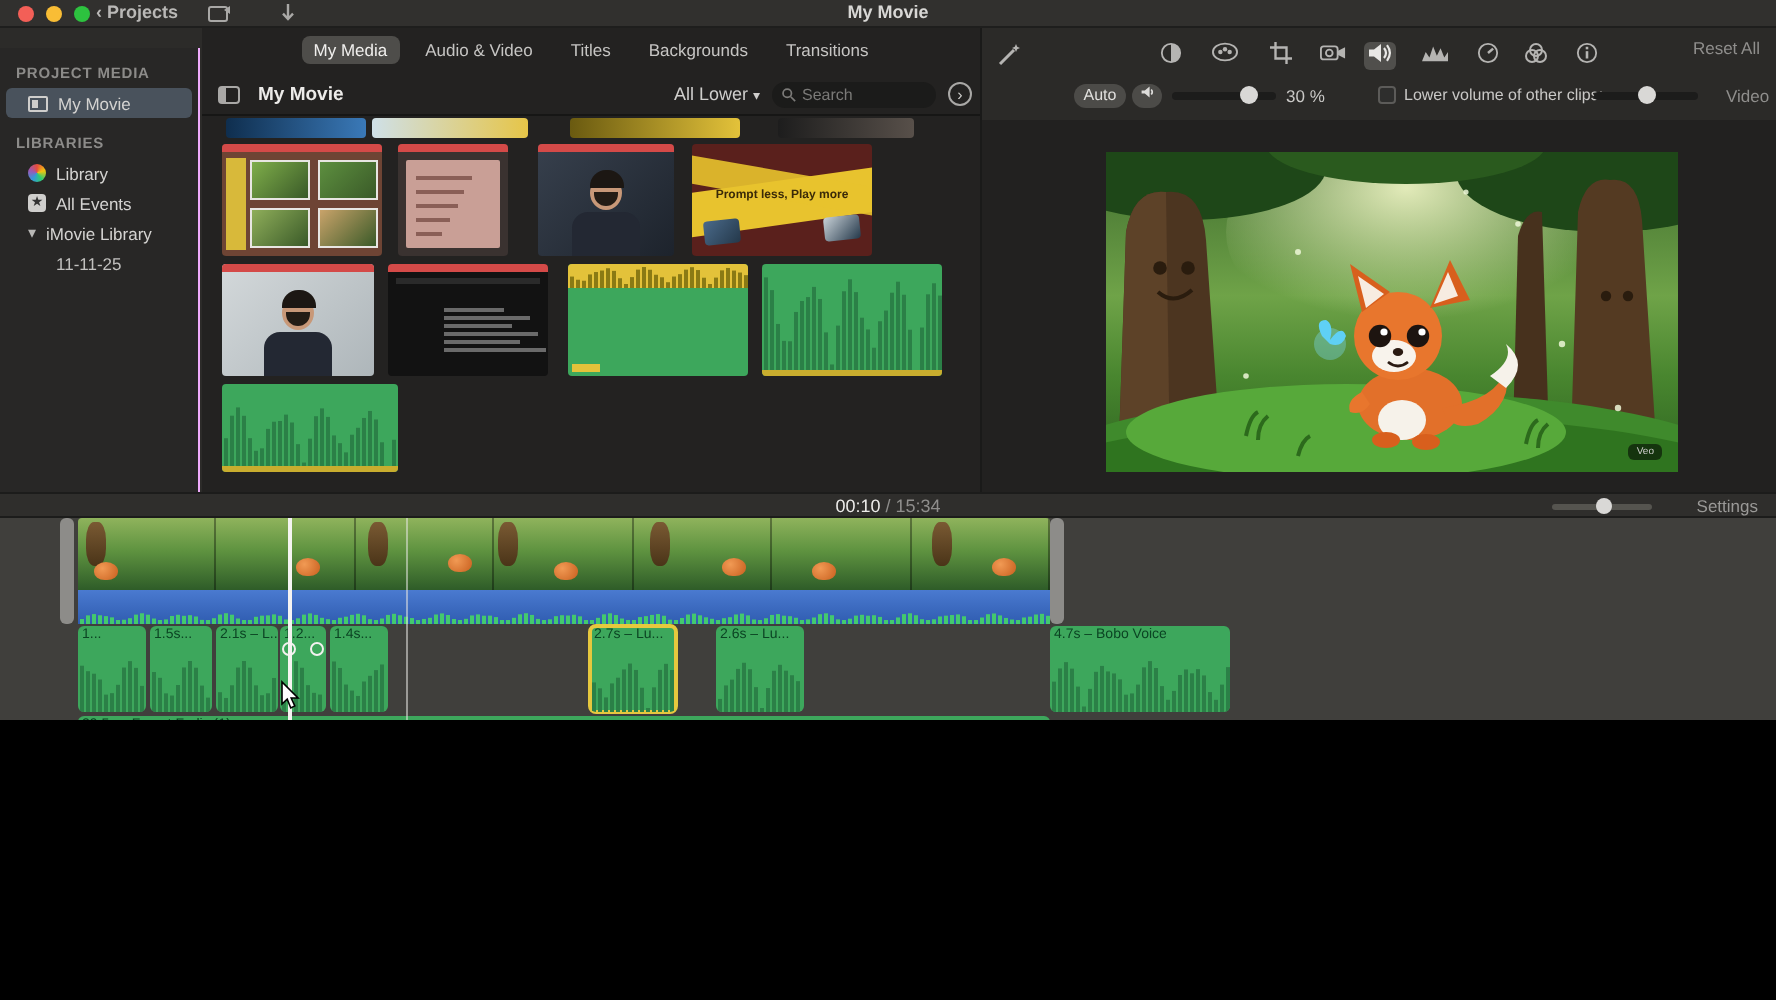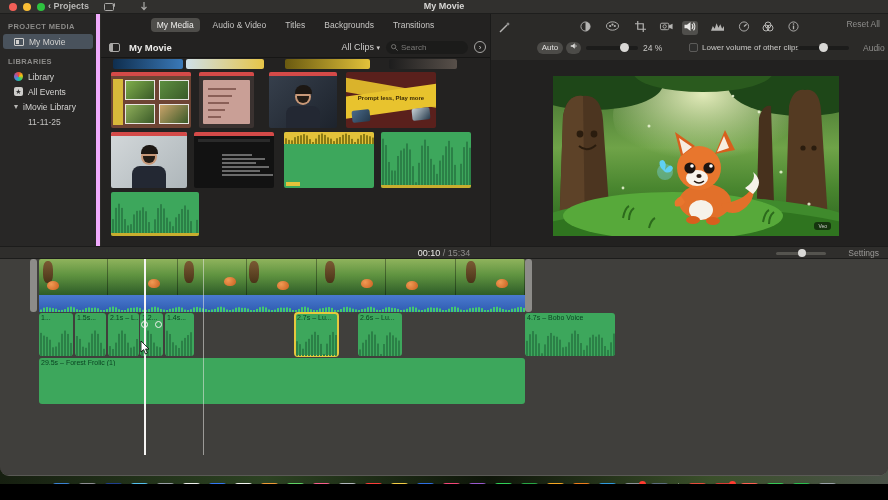--- a/index.html
+++ b/index.html
@@ -1,36 +1,36 @@
 <!DOCTYPE html>
 <html><head>
 <meta charset="utf-8">
 <style>
   html,body{margin:0;padding:0;background:#000;}
   *{box-sizing:border-box;font-family:"Liberation Sans",sans-serif;}
-  .screen{position:relative;width:888px;height:484px;overflow:hidden;background:#1a2414;}
+  .screen{position:relative;width:888px;height:360px;overflow:hidden;background:#1a2414;}
   
   .desktop{position:absolute;left:0;top:440px;width:888px;height:60px;
     background:linear-gradient(90deg,#161f10,#2c4222 30%,#0e1509 55%,#3a4f2a 80%,#4a5248);}
   .dock{position:absolute;left:0;top:483px;width:888px;display:flex;justify-content:center;gap:5px;}
   .dock-icon{width:21px;height:21px;border-radius:5px;position:relative;box-shadow:0 1px 2px rgba(0,0,0,.5);}
   .dock-icon .badge{position:absolute;right:-2px;top:-2px;width:7px;height:7px;border-radius:50%;background:#ff3b30;}
   .dock-sep{width:1px;height:21px;background:rgba(255,255,255,.35);margin:0 3px;}
   
   .window{position:absolute;left:0;top:0;width:888px;height:476px;background:#2c2b29;
     border-radius:0 0 9px 9px;overflow:hidden;border-bottom:1px solid #5a5955;}
   
   .titlebar{position:absolute;left:0;top:0;width:100%;height:14px;background:#31302e;border-bottom:1px solid #1e1e1d;}
   .lights{position:absolute;left:9px;top:3px;display:flex;gap:6px;}
   .light{width:8px;height:8px;border-radius:50%;}
   .back-btn{position:absolute;left:48px;top:1px;color:#b9b8b6;font-size:9px;font-weight:bold;}
   .tb-icon{position:absolute;top:2px;color:#a9a8a6;font-size:9px;}
   .win-title{position:absolute;left:0;right:0;top:1px;text-align:center;color:#d8d7d5;font-size:9px;font-weight:bold;}
   
-  .sidebar{position:absolute;left:0;top:14px;width:100px;height:232px;background:#282726;border-right:4px solid #f0abfc;}
+  .sidebar{position:absolute;left:0;top:24px;width:100px;height:232px;background:#282726;border-right:1px solid #f0abfc;}
   .side-header{color:#8c8b89;font-size:7.5px;font-weight:bold;letter-spacing:.4px;padding:8px 0 3px 8px;}
   .side-item{display:flex;align-items:center;gap:5px;height:15px;padding-left:14px;color:#d4d3d1;font-size:8.5px;white-space:nowrap;}
   .side-item.selected{background:#49525c;border-radius:3px;margin:0 3px;padding-left:11px;}
   .side-item.indent{padding-left:28px;color:#c2c1bf;}
   .glyph{display:inline-block;font-size:8px;line-height:8px;color:#b9b8b6;}
   .pinwheel{width:9px;height:9px;border-radius:50%;background:conic-gradient(#e74c3c,#f1c40f,#2ecc71,#3498db,#9b59b6,#e74c3c);}
   .events-ic{width:9px;height:9px;border-radius:2px;background:#cfcecc;color:#333;font-size:7px;line-height:9px;text-align:center;}
   .film-ic{width:10px;height:8px;border:1px solid #cfcecc;border-radius:1px;position:relative;}
   .film-ic:before{content:"";position:absolute;left:1px;top:1px;width:3px;height:4px;background:#cfcecc;}
   
@@ -188,21 +188,21 @@
       <div class="tabs" id="tabs">
           <div class="tab active">My Media</div>
           <div class="tab">Audio &amp; Video</div>
           <div class="tab">Titles</div>
           <div class="tab">Backgrounds</div>
           <div class="tab">Transitions</div>
         </div>
       <div class="browser-header">
         <div class="pane-toggle"></div>
         <div class="browser-title">My Movie</div>
-        <div class="clip-filter"><span>All Clips</span> <span style="font-size:7px">▾</span></div>
+        <div class="clip-filter"><span>All Lower</span> <span style="font-size:7px">▾</span></div>
         <div class="search">
           <svg width="7" height="7" viewBox="0 0 8 8">
               <circle cx="3" cy="3" r="2.4" fill="none" stroke="#7b7a78"></circle>
               <path d="M5 5 L7.5 7.5" stroke="#7b7a78"></path>
             </svg>
           <span>Search</span>
         </div>
         <div class="circle-arrow">›</div>
       </div>
       <div class="thumbs" id="thumbs">
@@ -440,27 +440,27 @@
         <div class="pill" style="left:46px;top:2px;width:26px;height:12px;line-height:12px">Auto</div>
         <div class="pill" style="left:75px;top:2px;width:15px;height:12px;line-height:12px">
           <svg width="8" height="8" viewBox="0 0 10 10">
               <path d="M1 4 H3 L6 1.5 V8.5 L3 6 H1 Z" fill="#dddcda"></path>
               <path d="M7 3.4 Q8.4 5 7 6.6" stroke="#dddcda" fill="none"></path>
             </svg>
         </div>
         <div class="slider" style="left:95px;top:6px;width:52px">
             <div class="knob" style="left:34px"></div>
           </div>
-        <div class="vol-pct" style="left:152px;top:3px">24 %</div>
+        <div class="vol-pct" style="left:152px;top:3px">30 %</div>
         <div class="chk" style="left:198px;top:3px"></div>
         <div class="lower-label" style="left:211px;top:3px">Lower volume of other clips:</div>
         <div class="slider" style="left:306px;top:6px;width:52px">
             <div class="knob" style="left:22px"></div>
           </div>
-        <div class="reset-lbl" style="left:372px;top:3px">Audio</div>
+        <div class="reset-lbl" style="left:372px;top:3px">Video</div>
       </div>
 
       <div class="viewer">
 
         <div class="preview">
           <svg width="286" height="160" viewBox="0 0 286 160">
             <defs>
               <linearGradient id="sky" x1="0" y1="0" x2="0" y2="1">
                 <stop offset="0" stop-color="#3f6b2e"></stop>
                   <stop offset=".45" stop-color="#6fa348"></stop>

